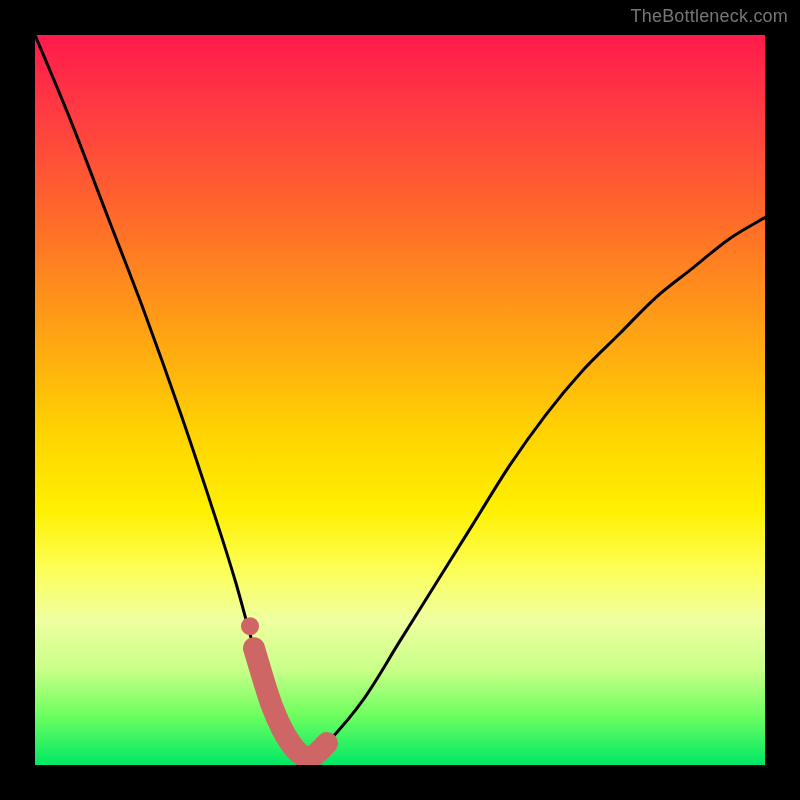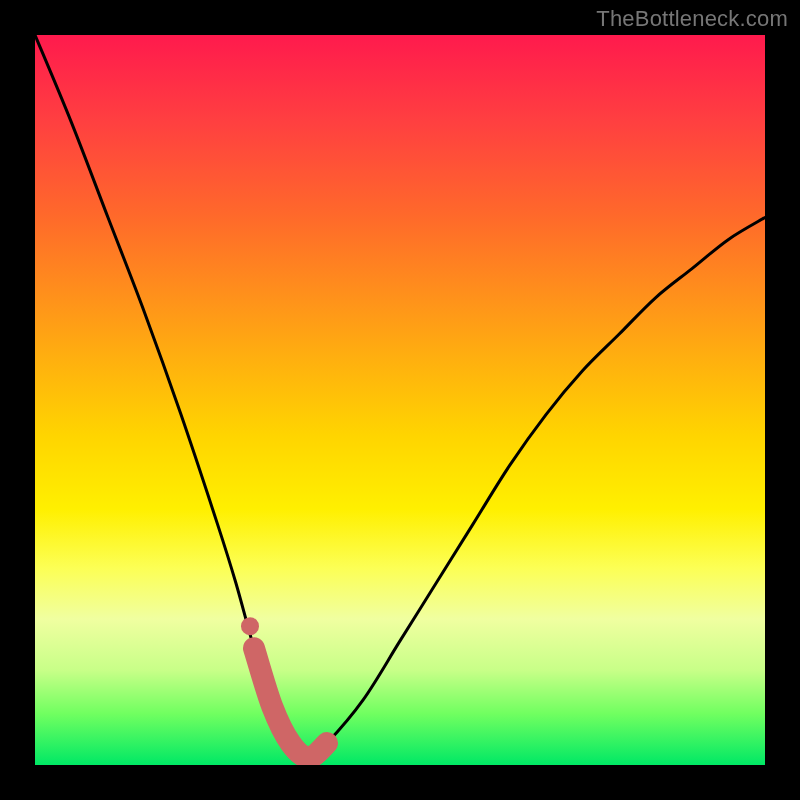--- a/index.html
+++ b/index.html
@@ -35,21 +35,21 @@
       #f0ffa0 80%,
       #c8ff88 87%,
       #70ff60 93%,
       #00e865 100%);
   }
   .watermark {
     position: absolute;
     top: 6px;
     right: 12px;
     font-family: Arial, Helvetica, sans-serif;
-    font-size: 22px;
+    font-size: 18px;
     color: #767676;
     letter-spacing: 0.2px;
     text-align: right;
   }
   svg.curve {
     position: absolute;
     top: 0;
     left: 0;
     width: 730px;
     height: 730px;

